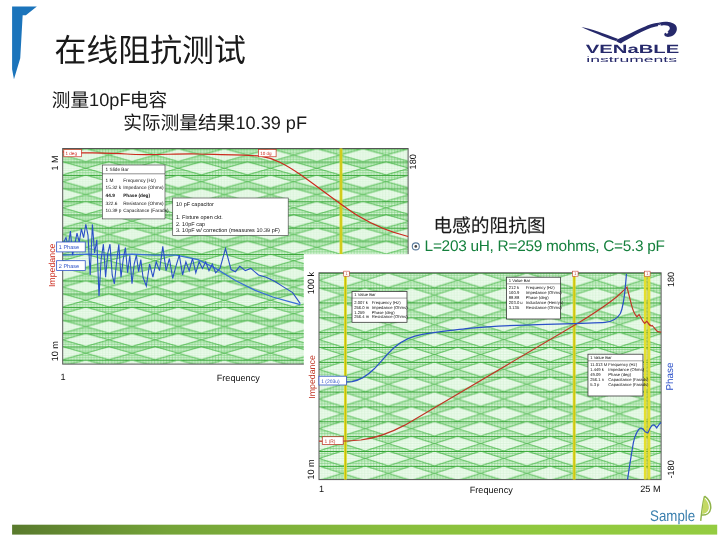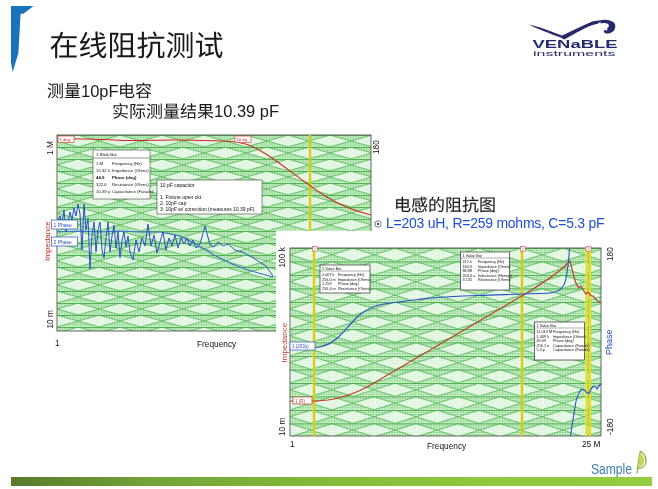--- a/index.html
+++ b/index.html
@@ -174,21 +174,21 @@
       <g transform="translate(479.0,211.0) scale(0.01700)">
         <path d="M375 -279C455 -262 557 -227 613 -199L644 -250C588 -276 487 -309 407 -325ZM275 -152C413 -135 586 -95 682 -61L715 -117C618 -149 445 -188 310 -203ZM84 -796V80H156V38H842V80H917V-796ZM156 -29V-728H842V-29ZM414 -708C364 -626 278 -548 192 -497C208 -487 234 -464 245 -452C275 -472 306 -496 337 -523C367 -491 404 -461 444 -434C359 -394 263 -364 174 -346C187 -332 203 -303 210 -285C308 -308 413 -345 508 -396C591 -351 686 -317 781 -296C790 -314 809 -340 823 -353C735 -369 647 -396 569 -432C644 -481 707 -538 749 -606L706 -631L695 -628H436C451 -647 465 -666 477 -686ZM378 -563 385 -570H644C608 -531 560 -496 506 -465C455 -494 411 -527 378 -563Z" fill="#1a1a1a" stroke="#1a1a1a" stroke-width="6"></path>
       </g>
     </svg>
 
 <svg class="abs" style="left:373px;top:219px" width="12" height="12" viewBox="0 0 12 12">
       <circle cx="5" cy="5" r="3.2" fill="none" stroke="#5a7a9a" stroke-width="1"></circle>
       <circle cx="5" cy="5" r="1.2" fill="#444"></circle>
     </svg>
 
-<div class="abs" style="left:386px;top:215px;font-size:14px;letter-spacing:-0.25px;color:#1d4ed8;white-space:nowrap">L=203 uH, R=259 mohms, C=5.3 pF</div>
+<div class="abs" style="left:386px;top:215px;font-size:14px;letter-spacing:-0.25px;color:#15803d;white-space:nowrap">L=203 uH, R=259 mohms, C=5.3 pF</div>
 
 <svg class="abs" style="left:276px;top:231px" width="344" height="224" viewBox="0 0 344 224">
 <defs>
 <pattern id="gp2" width="42" height="27" patternUnits="userSpaceOnUse" patternTransform="translate(14,17)">
 <rect width="42" height="27" fill="#d8f4d8"></rect>
 <path d="M0,2.25H42 M0,4.5H42 M0,6.75H42 M0,9H42 M0,11.25H42 M0,15.75H42 M0,18H42 M0,20.25H42 M0,22.5H42 M0,24.75H42" stroke="#6cc96c" stroke-width="0.5"></path>
 <path d="M2.6,0V27 M5.2,0V27 M7.8,0V27 M10.4,0V27 M13,0V27 M15.6,0V27 M18.2,0V27 M20.8,0V27 M23.4,0V27 M26,0V27 M28.6,0V27 M31.2,0V27 M33.8,0V27 M36.4,0V27 M39,0V27 M41.6,0V27" stroke="#6cc96c" stroke-width="0.45"></path>
 <path d="M0,0.4H42 M0,13.9H42" stroke="#35a435" stroke-width="0.9"></path>
 <path d="M21,0.9 L40,6.75 L21,12.6 L2,6.75 Z" fill="rgba(248,255,248,0.7)"></path>
 <path d="M0,14.4 L19,20.25 L0,26.1 Z" fill="rgba(248,255,248,0.7)"></path>

